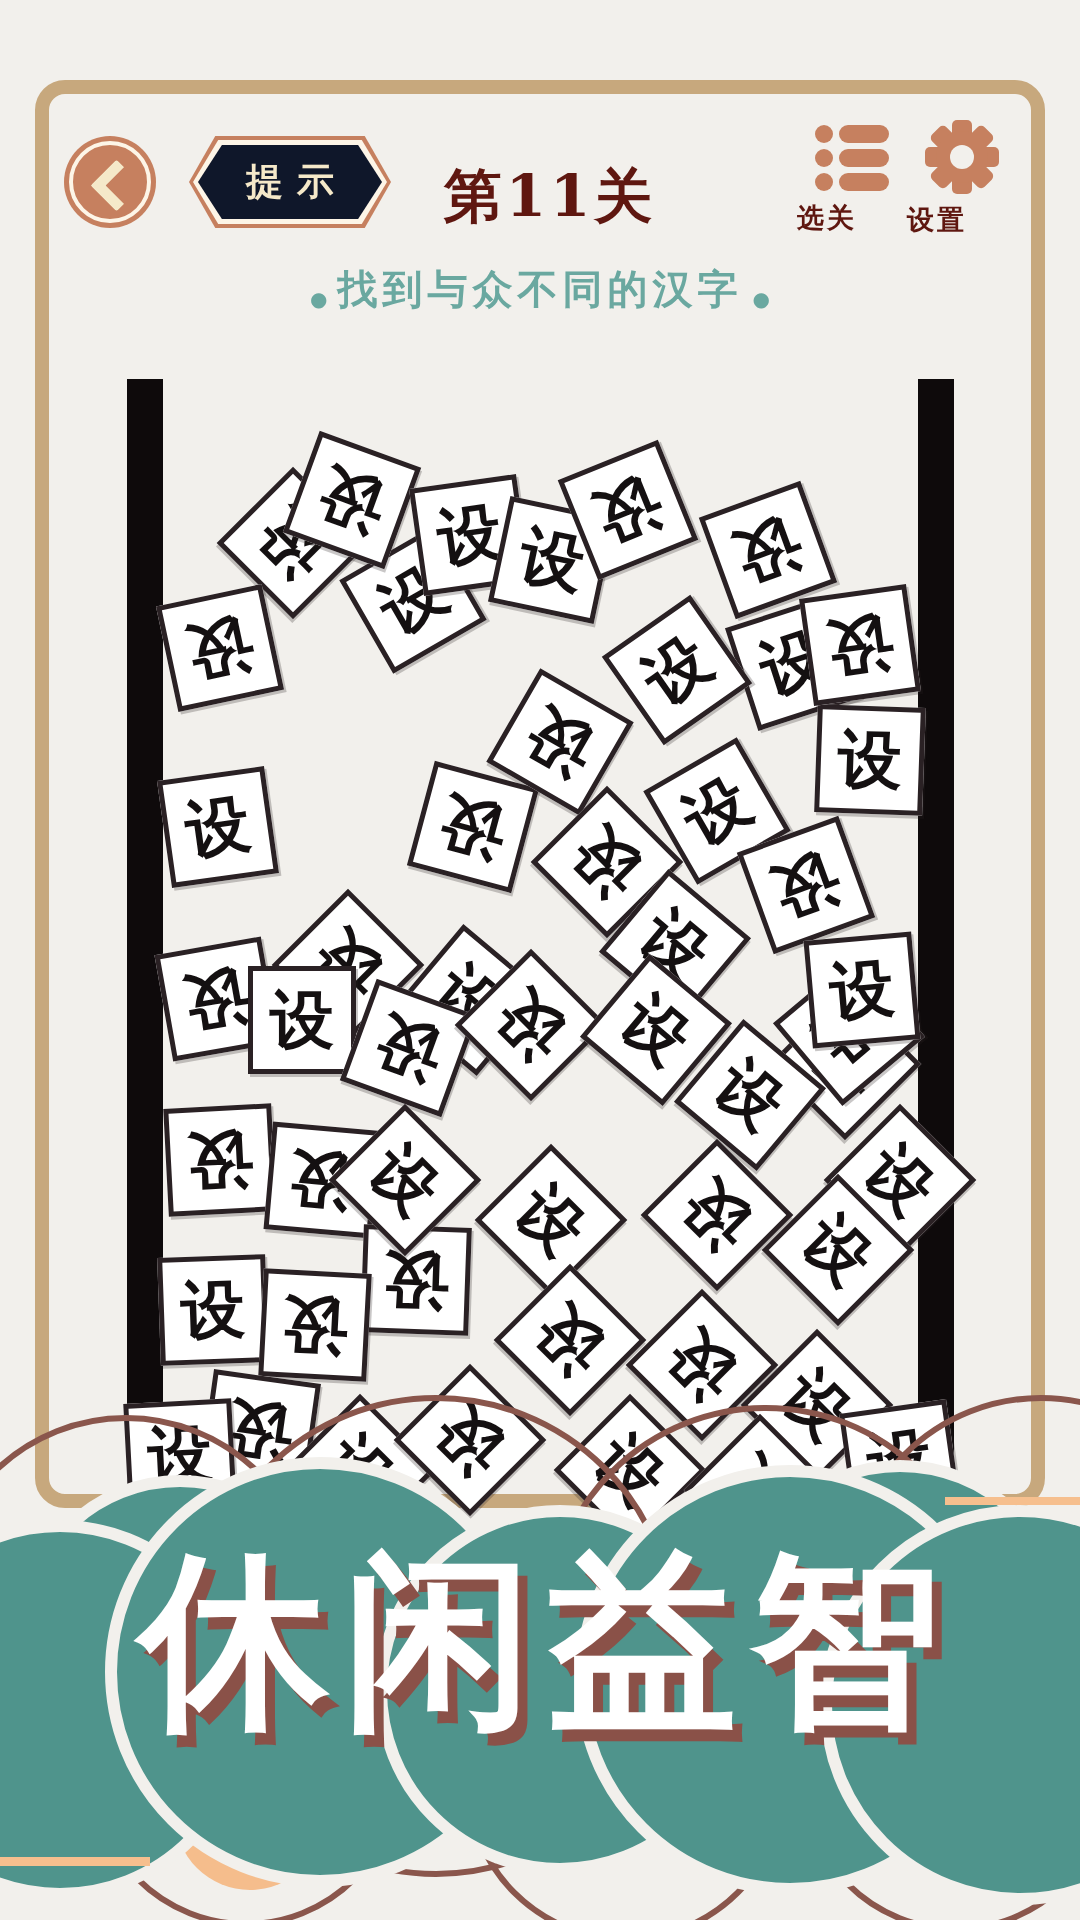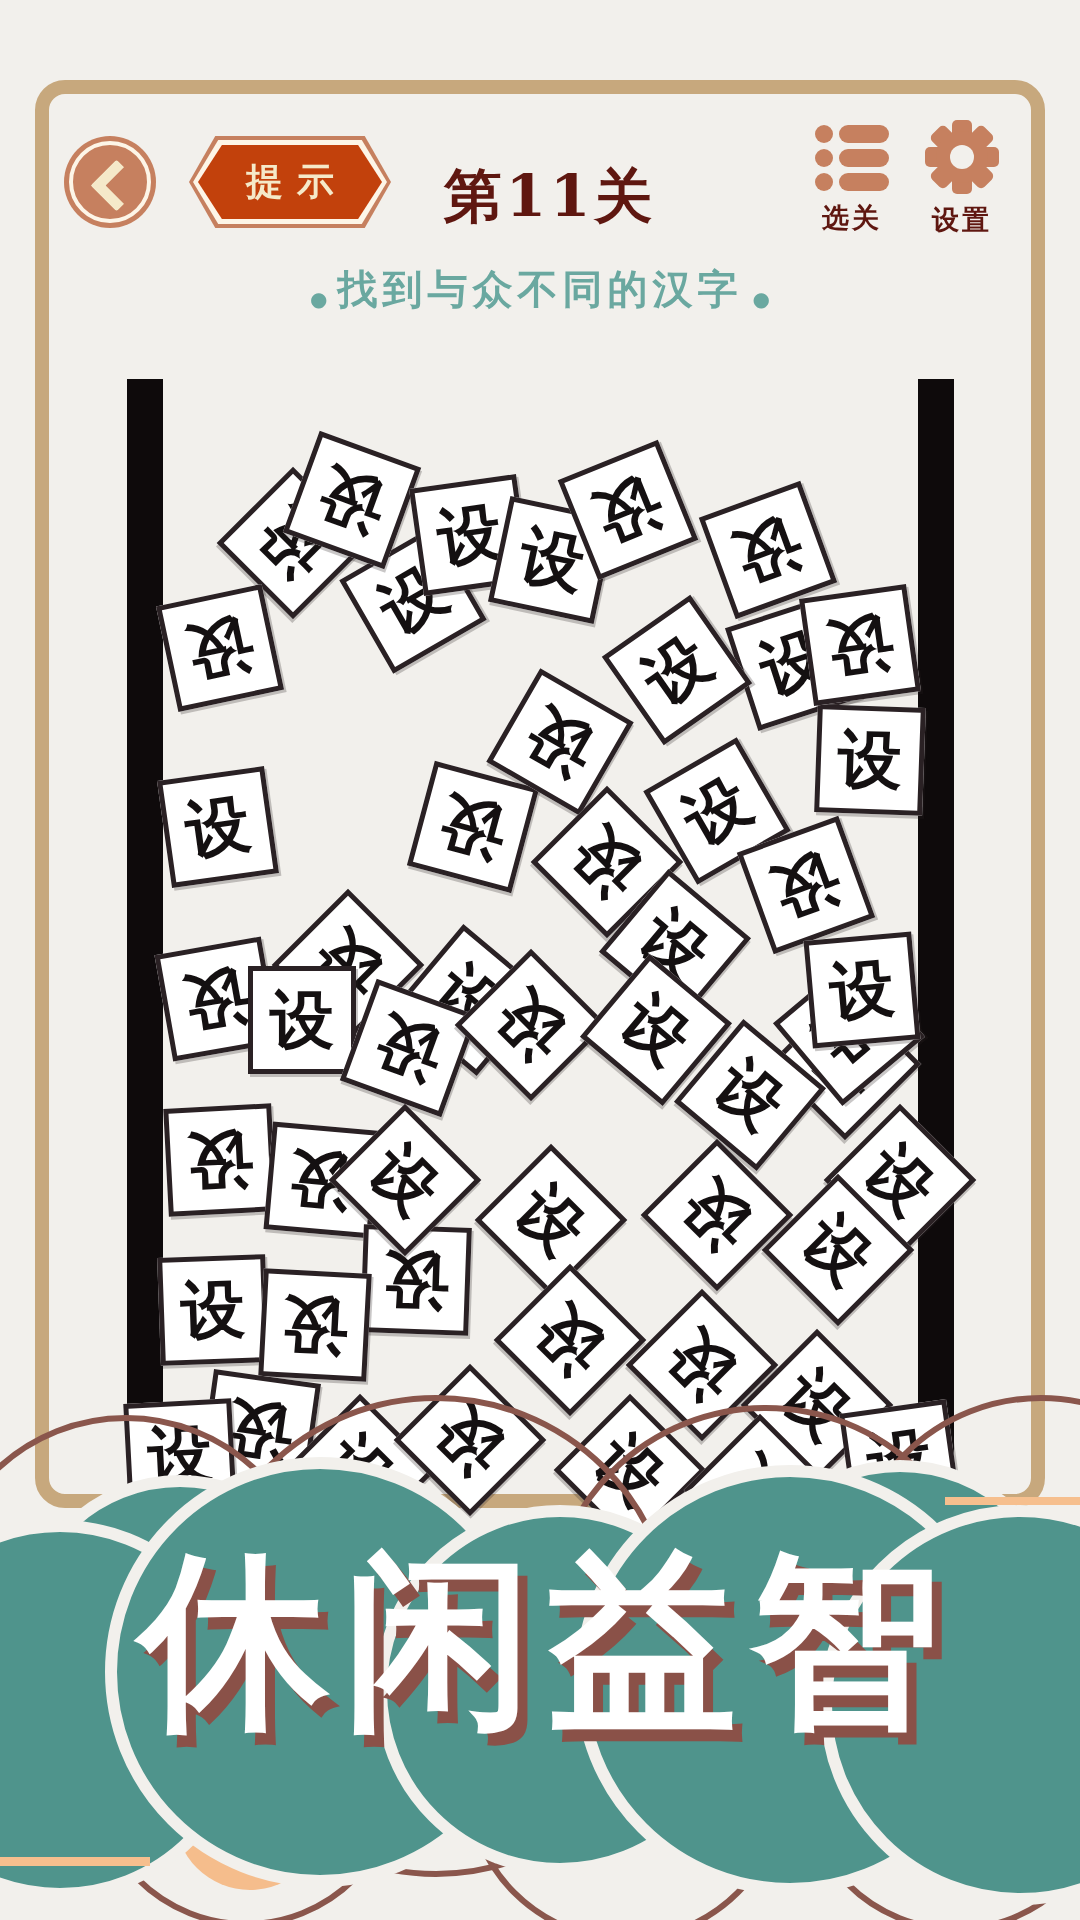--- a/index.html
+++ b/index.html
@@ -21,31 +21,31 @@
   .back-ring{position:absolute;inset:5px;border:4px solid #fdf5e7;border-radius:50%;}
   .back-chevron{
     position:absolute;left:34px;top:31px;width:26px;height:26px;
     border-left:11px solid #f5e9c9;border-bottom:11px solid #f5e9c9;
     transform:rotate(45deg);border-radius:3px;
   }
   .hint-badge{position:absolute;left:189px;top:136px;width:202px;height:92px;cursor:pointer;}
   .hex{clip-path:polygon(13% 0,87% 0,100% 50%,87% 100%,13% 100%,0 50%);}
   .hint-outer{position:absolute;inset:0;background:#c6805f;}
   .hint-mid{position:absolute;inset:4px;background:#fdf5e7;}
-  .hint-inner{position:absolute;inset:9px;background:#c2410c;display:flex;align-items:center;justify-content:center;}
+  .hint-inner{position:absolute;inset:9px;background:#0f172a;display:flex;align-items:center;justify-content:center;}
   .hint-text{
     color:#f5e9c9;font-size:37px;font-weight:bold;letter-spacing:14px;text-indent:14px;
     font-family:"DejaVu Serif",serif;
   }
   .level-title{
     position:absolute;left:390px;top:158px;width:320px;text-align:center;
     font-size:58px;font-weight:bold;color:#5f1710;letter-spacing:4px;
     font-family:"DejaVu Serif",serif;
   }
-  .nav-item{position:absolute;width:110px;text-align:center;cursor:pointer;}
+  .nav-item{position:absolute;width:110px;cursor:pointer;}
   .nav-list{left:797px;top:122px;}
   .nav-gear{left:907px;top:118px;}
   .nav-icon{display:block;margin:0 auto;}
   .nav-label{
     display:block;margin-top:6px;font-size:27px;font-weight:bold;color:#5f1710;
     font-family:"DejaVu Serif",serif;letter-spacing:3px;
   }
   
   .subtitle{
     position:absolute;left:0;top:262px;width:1080px;text-align:center;

